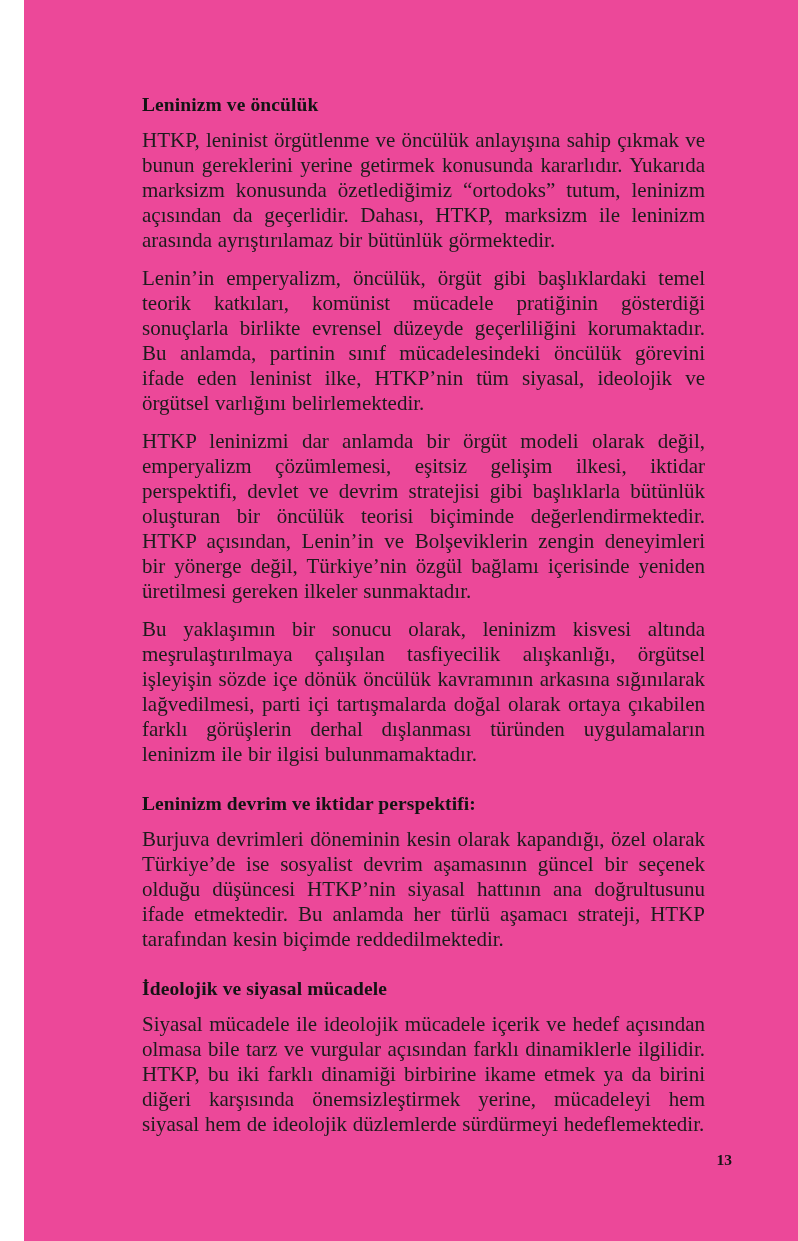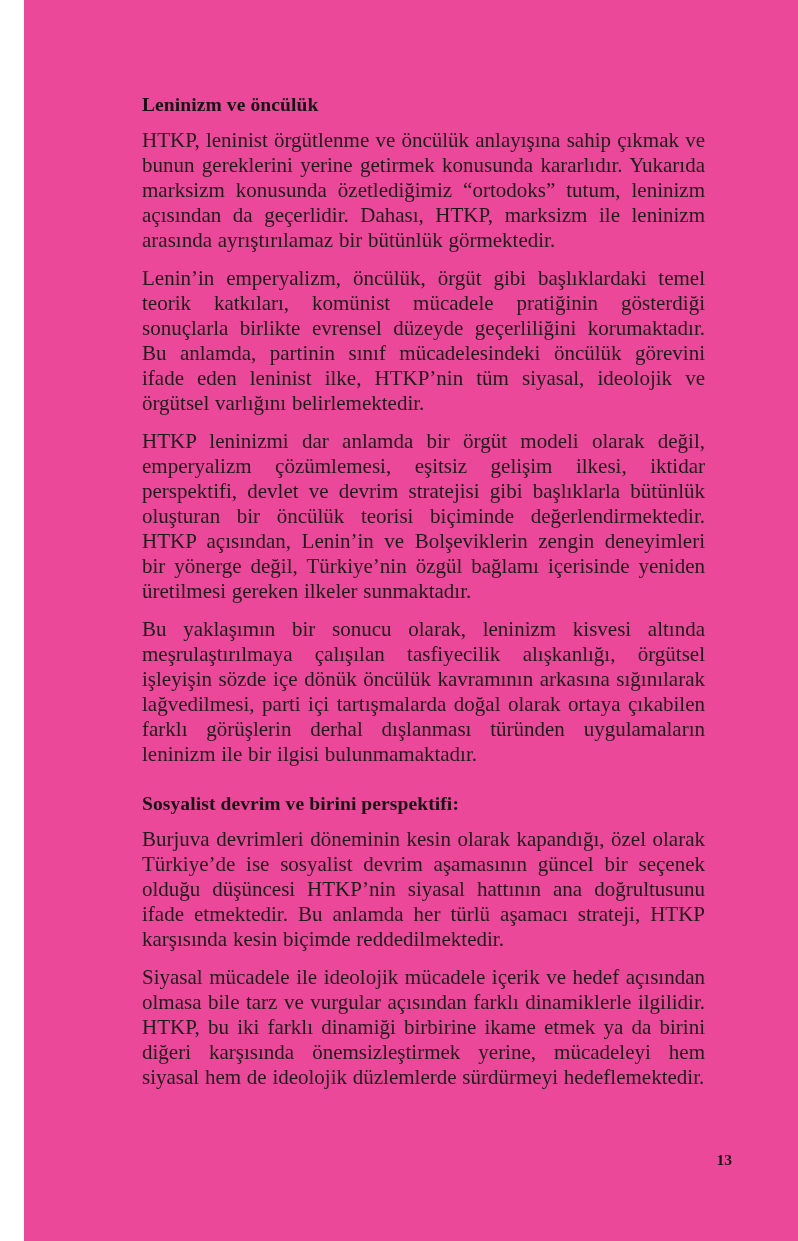--- a/index.html
+++ b/index.html
@@ -63,24 +63,25 @@
 
     <section>
       <h2 class="section-heading">Leninizm ve öncülük</h2>
       <p class="body-paragraph">HTKP, leninist örgütlenme ve öncülük anlayışına sahip çıkmak ve bunun gereklerini yerine getirmek konusunda kararlıdır. Yukarıda marksizm konusunda özetlediğimiz “ortodoks” tutum, leninizm açısından da geçerlidir. Dahası, HTKP, marksizm ile leninizm arasında ayrıştırılamaz bir bütünlük görmektedir.</p>
       <p class="body-paragraph">Lenin’in emperyalizm, öncülük, örgüt gibi başlıklardaki temel teorik katkıları, komünist mücadele pratiğinin gösterdiği sonuçlarla birlikte evrensel düzeyde geçerliliğini korumaktadır. Bu anlamda, partinin sınıf mücadelesindeki öncülük görevini ifade eden leninist ilke, HTKP’nin tüm siyasal, ideolojik ve örgütsel varlığını belirlemektedir.</p>
       <p class="body-paragraph">HTKP leninizmi dar anlamda bir örgüt modeli olarak değil, emperyalizm çözümlemesi, eşitsiz gelişim ilkesi, iktidar perspektifi, devlet ve devrim stratejisi gibi başlıklarla bütünlük oluşturan bir öncülük teorisi biçiminde değerlendirmektedir. HTKP açısından, Lenin’in ve Bolşeviklerin zengin deneyimleri bir yönerge değil, Türkiye’nin özgül bağlamı içerisinde yeniden üretilmesi gereken ilkeler sunmaktadır.</p>
       <p class="body-paragraph">Bu yaklaşımın bir sonucu olarak, leninizm kisvesi altında meşrulaştırılmaya çalışılan tasfiyecilik alışkanlığı, örgütsel işleyişin sözde içe dönük öncülük kavramının arkasına sığınılarak lağvedilmesi, parti içi tartışmalarda doğal olarak ortaya çıkabilen farklı görüşlerin derhal dışlanması türünden uygulamaların leninizm ile bir ilgisi bulunmamaktadır.</p>
     </section>
 
     <section>
-      <h2 class="section-heading">Sosyalist devrim ve birini perspektifi:</h2>
-      <p class="body-paragraph">Burjuva devrimleri döneminin kesin olarak kapandığı, özel olarak Türkiye’de ise sosyalist devrim aşamasının güncel bir seçenek olduğu düşüncesi HTKP’nin siyasal hattının ana doğrultusunu ifade etmektedir. Bu anlamda her türlü aşamacı strateji, HTKP karşısında kesin biçimde reddedilmektedir.</p>
+      <h2 class="section-heading">Leninizm devrim ve iktidar perspektifi:</h2>
+      <p class="body-paragraph">Burjuva devrimleri döneminin kesin olarak kapandığı, özel olarak Türkiye’de ise sosyalist devrim aşamasının güncel bir seçenek olduğu düşüncesi HTKP’nin siyasal hattının ana doğrultusunu ifade etmektedir. Bu anlamda her türlü aşamacı strateji, HTKP tarafından kesin biçimde reddedilmektedir.</p>
     </section>
 
     <section>
+      <h2 class="section-heading">İdeolojik ve siyasal mücadele</h2>
       <p class="body-paragraph">Siyasal mücadele ile ideolojik mücadele içerik ve hedef açısından olmasa bile tarz ve vurgular açısından farklı dinamiklerle ilgilidir. HTKP, bu iki farklı dinamiği birbirine ikame etmek ya da birini diğeri karşısında önemsizleştirmek yerine, mücadeleyi hem siyasal hem de ideolojik düzlemlerde sürdürmeyi hedeflemektedir.</p>
     </section>
 
   </div>
 
   <div class="page-number">13</div>
 </div>
 
 </body></html>

